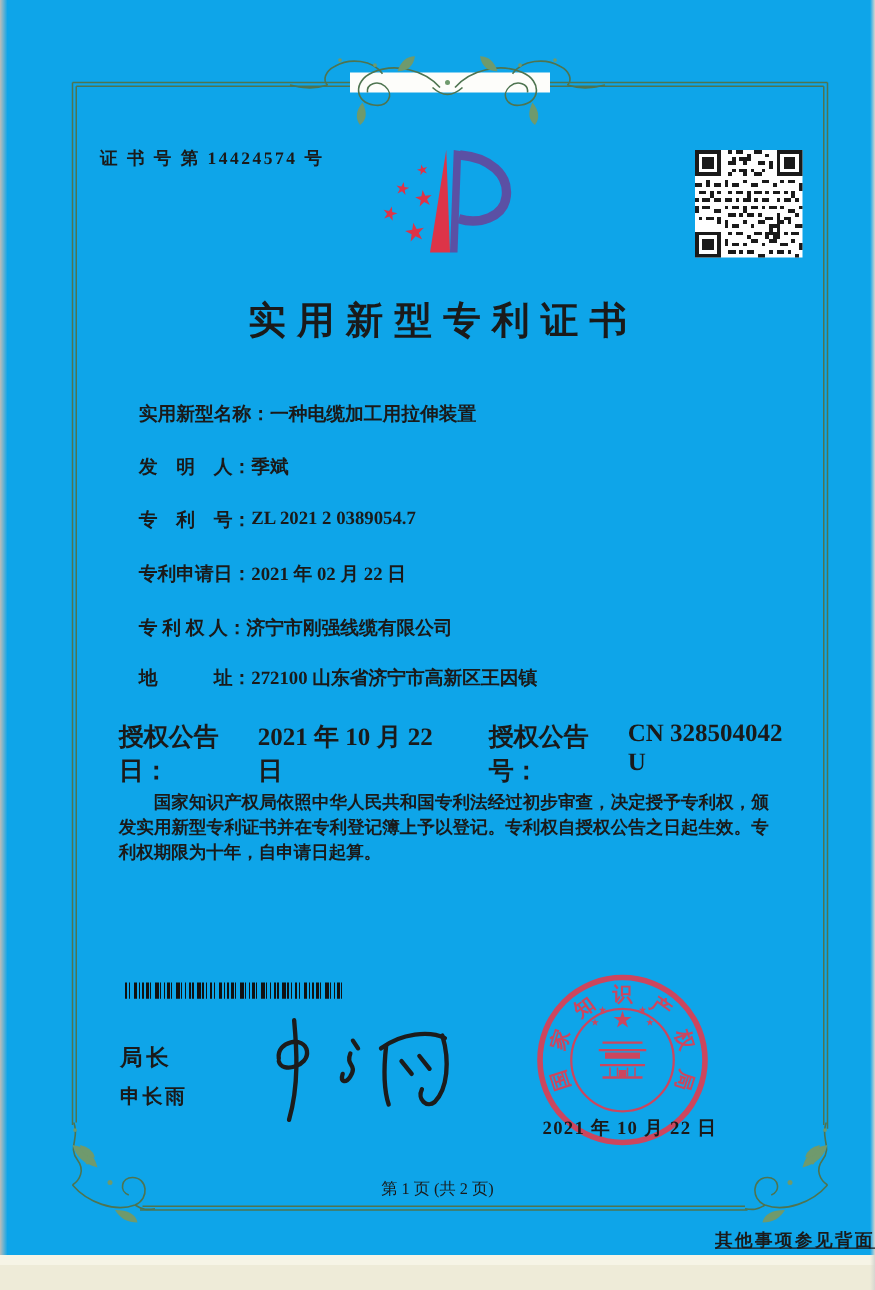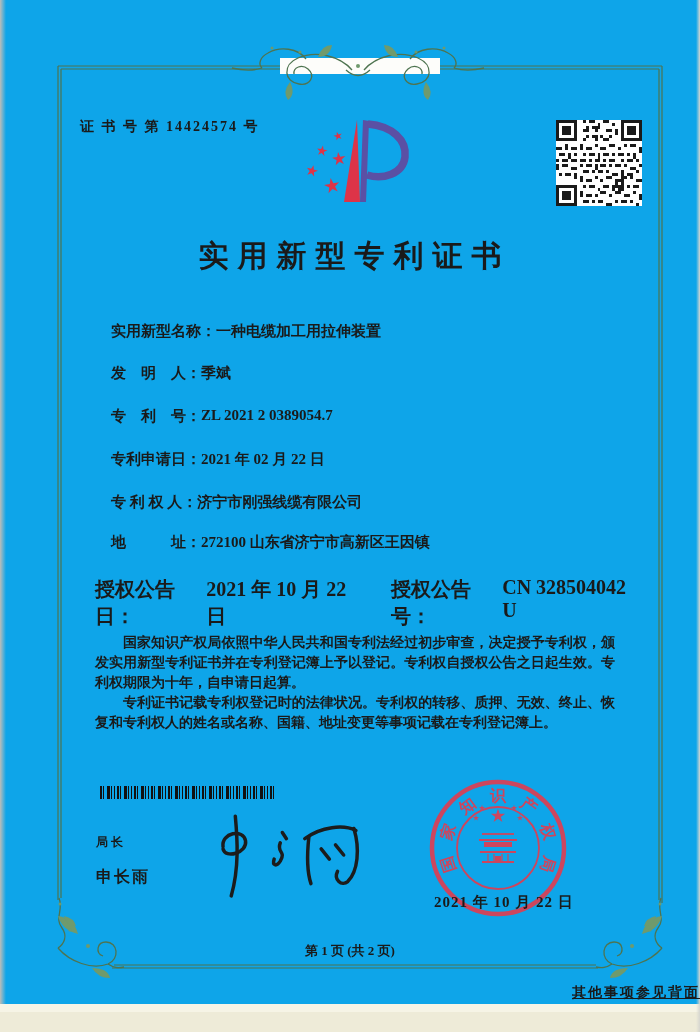--- a/index.html
+++ b/index.html
@@ -25,24 +25,24 @@
   #grant-row{left:95px;width:540px;font-size:20px;font-weight:bold;display:flex;}
   #grant-row .pair2{margin-left:32px;}
   #paragraphs{left:95px;top:633px;width:520px;font-size:14px;line-height:20px;
     text-align:justify;font-weight:600;}
   #paragraphs p{margin:0;text-indent:2em;}
   #barcode{left:100px;top:786px;width:176px;height:13px;
     background-image:repeating-linear-gradient(90deg,
       #111 0 2px,transparent 2px 3px,#111 3px 4px,transparent 4px 7px,
       #111 7px 10px,transparent 10px 11px,#111 11px 12px,transparent 12px 14px,
       #111 14px 15px,transparent 15px 17px);}
-  #signer-title{left:96px;top:834px;font-size:12px;font-weight:bold;letter-spacing:3px;}
+  #signer-title{left:96px;top:834px;font-size:18px;font-weight:bold;letter-spacing:3px;}
   #signer-name{left:96px;top:867px;font-size:16px;font-weight:bold;letter-spacing:2px;}
   #seal-date{left:434px;top:893px;font-size:15px;font-weight:bold;letter-spacing:1px;z-index:5;}
-  #page-indicator{left:0;top:942px;width:700px;text-align:center;font-size:13px;font-weight:bold;}
+  #page-indicator{left:0;top:942px;width:700px;text-align:center;font-size:13px;font-weight:normal;}
   #back-note{left:0;top:984px;width:700px;text-align:right;font-size:14px;font-weight:bold;letter-spacing:2px;text-decoration:underline;}
   svg{display:block;}
 </style>
 </head>
 <body>
 
 <div id="page">
 
   <div class="abs" id="edge-left"></div>
   <div class="abs" id="edge-bottom2"></div>
@@ -190,21 +190,20 @@
   </div>
   <div class="abs" id="grant-row" style="top:576px">
     <span>授权公告日：</span>
     <span>2021 年 10 月 22 日</span>
     <span class="pair2">授权公告号：</span>
     <span>CN 328504042 U</span>
   </div>
 
   <div class="abs" id="paragraphs">
     <p>国家知识产权局依照中华人民共和国专利法经过初步审查，决定授予专利权，颁发实用新型专利证书并在专利登记簿上予以登记。专利权自授权公告之日起生效。专利权期限为十年，自申请日起算。</p>
-    <p>专利证书记载专利权登记时的法律状况。专利权的转移、质押、无效、终止、恢复和专利权人的姓名或名称、国籍、地址变更等事项记载在专利登记簿上。</p>
   </div>
 
   <div class="abs" id="barcode"></div>
 
   <div class="abs" id="signer-title">局长</div>
   <div class="abs" id="signer-name">申长雨</div>
 
   <svg class="abs" style="left:200px;top:808px" width="180" height="92" viewBox="0 0 175 90">
     <g stroke="#1c1c1c" stroke-width="3.4" fill="none" stroke-linecap="round" stroke-linejoin="round">
       <path d="M22,38 C20,24 42,20 44,32 C46,44 24,50 22,40"></path>

